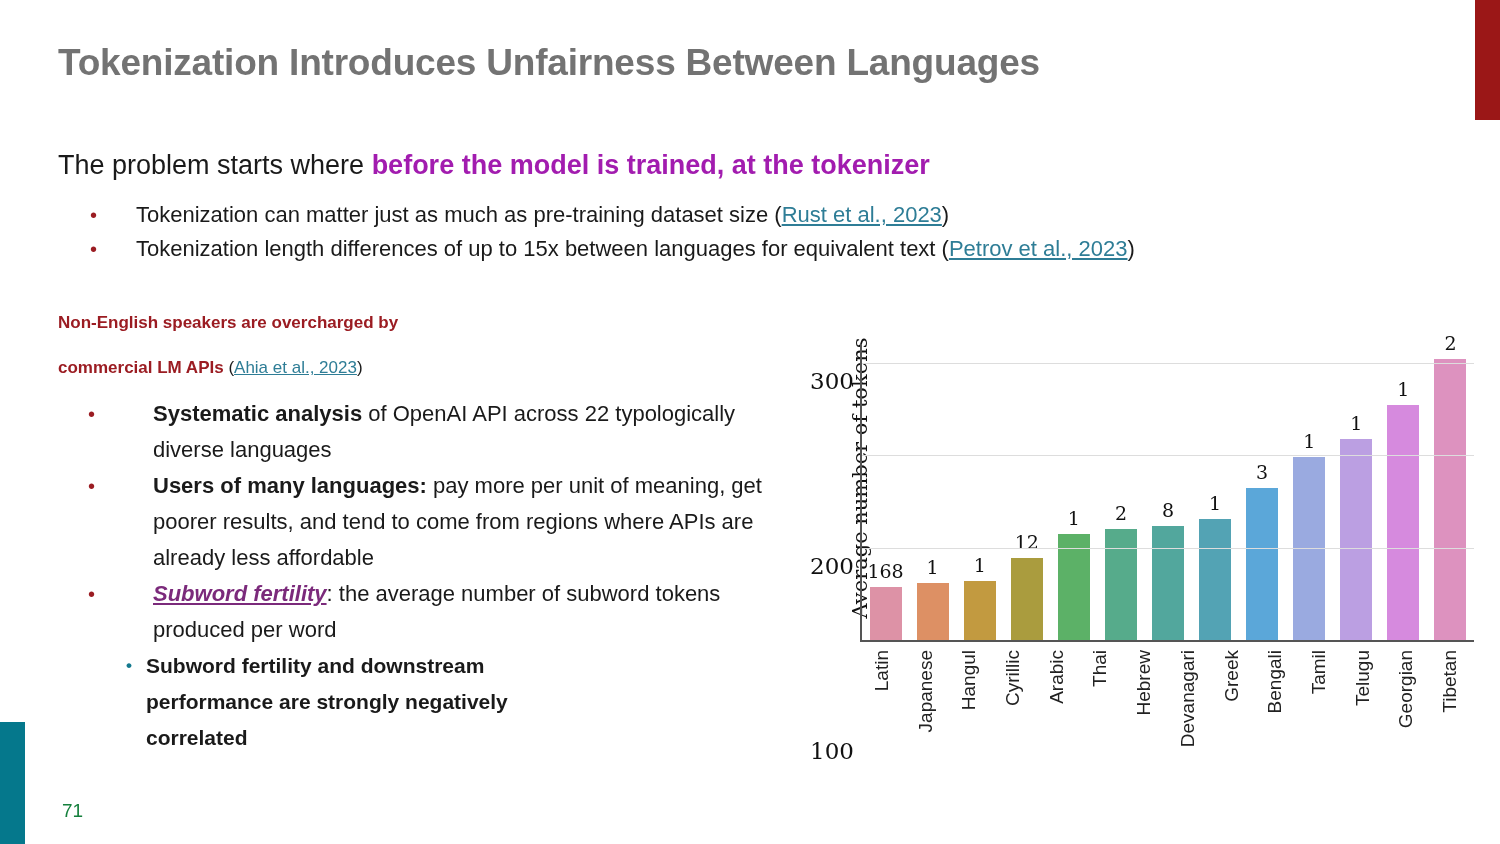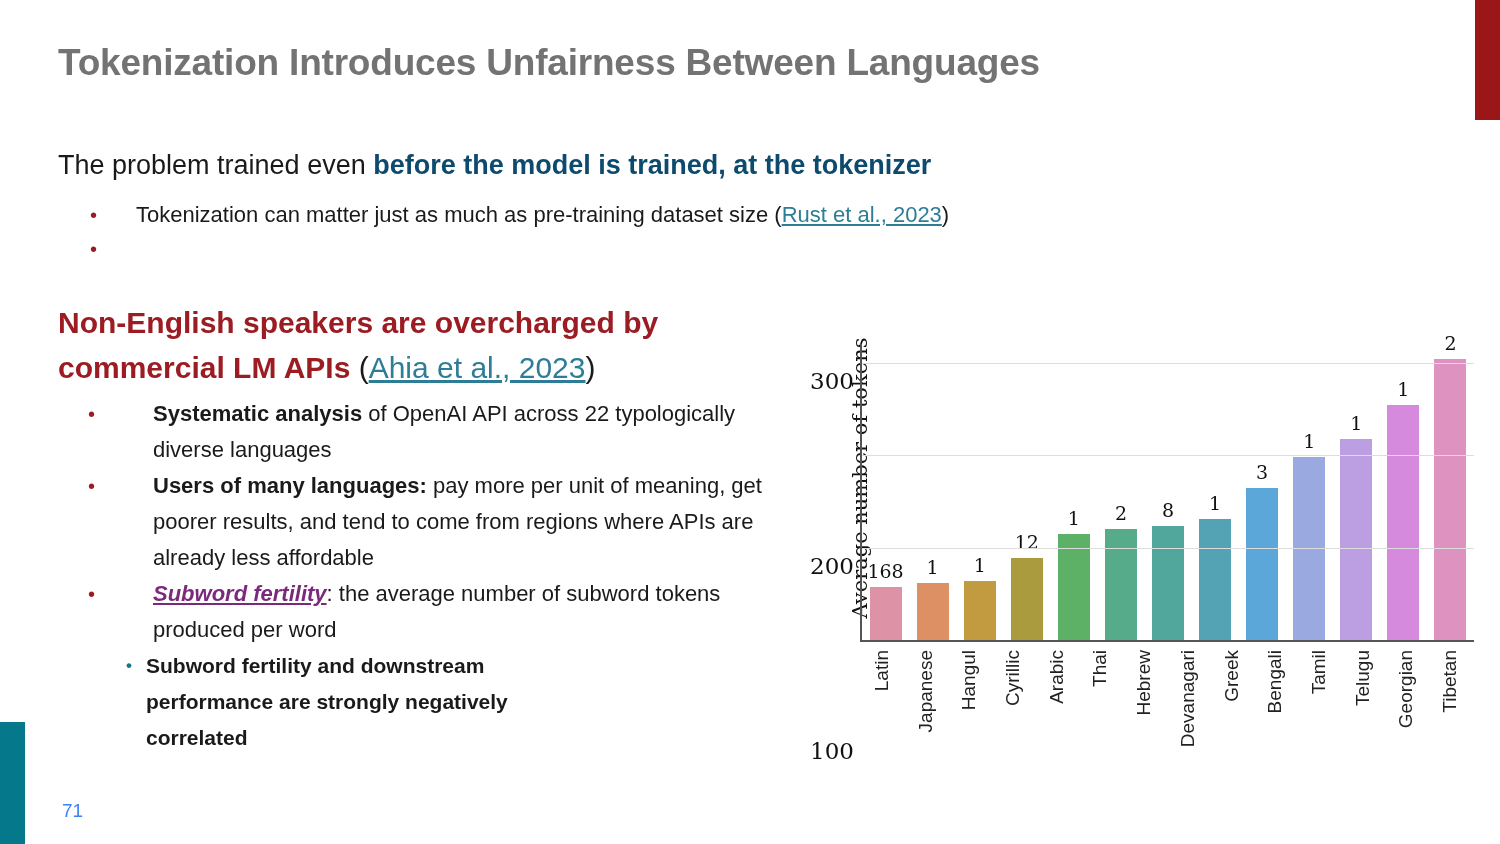--- a/index.html
+++ b/index.html
@@ -49,21 +49,21 @@
   .intro-line {
     position: absolute;
     left: 58px;
     top: 150px;
     font-size: 27px;
     color: #1a1a1a;
     white-space: nowrap;
   }
   .intro-line .em {
     font-weight: bold;
-    color: #0c4a6e;
+    color: #a21caf;
   }
 
   
   .top-bullets {
     position: absolute;
     left: 80px;
     top: 198px;
     width: 1400px;
   }
   .tb-row {
@@ -90,21 +90,21 @@
   }
 
   
   .left-col {
     position: absolute;
     left: 58px;
     top: 300px;
     width: 740px;
   }
   .lc-head {
-    font-size: 30px;
+    font-size: 17px;
     font-weight: bold;
     color: #9b1c22;
     line-height: 45px;
   }
   .lc-head .paren {
     font-weight: normal;
     color: #1a1a1a;
   }
   .lc-head .lnk {
     font-weight: normal;
@@ -159,21 +159,21 @@
     box-sizing: border-box;
   }
   .lc-sub-text { flex: 1; max-width: 420px; }
 
   
   .page-num {
     position: absolute;
     left: 62px;
     top: 800px;
     font-size: 19px;
-    color: #3b82f6;
+    color: #15803d;
   }
 
   
   .chart-wrap {
     position: absolute;
     left: 806px;
     top: 336px;
     width: 670px;
     height: 400px;
   }
@@ -271,30 +271,31 @@
 </style>
 </head>
 <body>
 
 <div class="accent-red-top"></div>
 <div class="accent-teal-bottom"></div>
 
 <div class="slide-title">Tokenization Introduces Unfairness Between Languages</div>
 
 <div class="intro-line">
-  <span>The problem trained even </span><span class="em">before the model is trained, at the tokenizer</span>
+  <span>The problem starts where </span><span class="em">before the model is trained, at the tokenizer</span>
 </div>
 
 <div class="top-bullets">
   <div class="tb-row">
     <span class="tb-bullet">•</span>
     <span><span>Tokenization can matter just as much as pre-training dataset size (</span><span class="lnk">Rust et al., 2023</span><span>)</span></span>
   </div>
   <div class="tb-row">
     <span class="tb-bullet">•</span>
+    <span><span>Tokenization length differences of up to 15x between languages for equivalent text (</span><span class="lnk">Petrov et al., 2023</span><span>)</span></span>
   </div>
 </div>
 
 <div class="left-col">
   <div class="lc-head">
     <div>Non-English speakers are overcharged by</div>
     <div><span>commercial LM APIs</span><span class="paren"> (</span><span class="lnk">Ahia et al., 2023</span><span class="paren">)</span></div>
   </div>
 
   <div class="lc-bullets">

